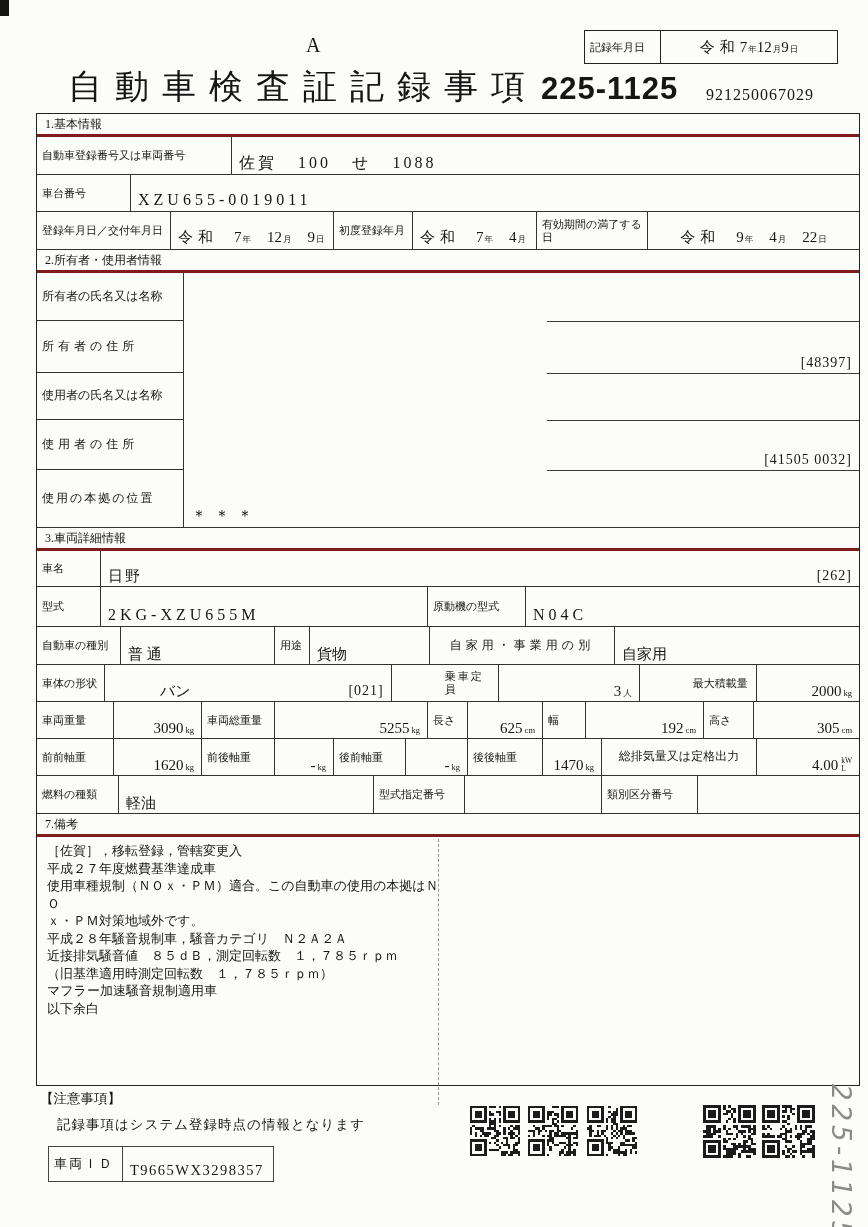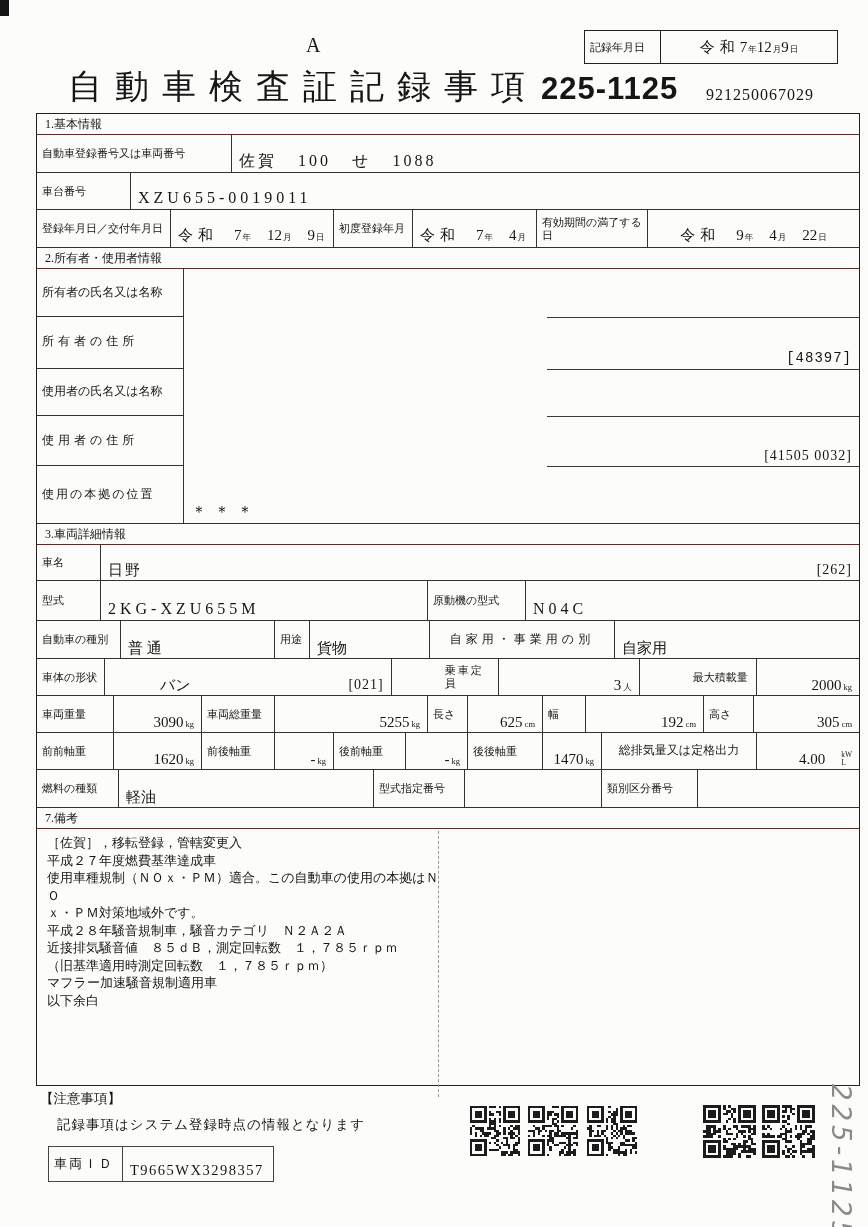--- a/index.html
+++ b/index.html
@@ -17,41 +17,41 @@
   .rdate-box .lab{width:76px;border-right:1.5px solid #222;}
   
   .lab{font-size:11px;display:flex;align-items:center;padding:1px 5px;box-sizing:border-box;line-height:1.15;}
   .val{font-size:15px;display:flex;align-items:flex-end;padding:2px 7px;box-sizing:border-box;line-height:1.1;}
   .num{justify-content:flex-end;}
   .br{border-right:1px solid #333;}
   .sp{letter-spacing:4px;}
   .sp2{letter-spacing:2px;}
   
   .form{position:absolute;left:36px;top:113px;width:824px;height:973px;border:1.5px solid #222;box-sizing:border-box;}
-  .sec-title{font-size:12px;padding:2px 8px 1px 8px;border-bottom:1px solid #7f1d1d;box-sizing:border-box;}
+  .sec-title{font-size:12px;padding:2px 8px 1px 8px;border-bottom:3px solid #7f1d1d;box-sizing:border-box;}
   .row{display:flex;border-bottom:1px solid #333;box-sizing:border-box;}
   .row.nb{border-bottom:none;gap:39px;}
   .grow{flex:1;}
   
   .rel{position:relative;}
   .p-line::after{content:"";position:absolute;right:0;bottom:-1px;width:49%;height:1.5px;background:#3a3a3a;}
   .code{margin-left:auto;font-size:14px;letter-spacing:1px;padding-bottom:1px;}
   
   .wide{letter-spacing:4px;}
   .wide2{letter-spacing:3px;word-spacing:14px;}
   .stars{letter-spacing:7px;font-size:16px;}
   
   .date{display:flex;align-items:flex-end;gap:16px;}
   .era{font-size:15px;letter-spacing:5px;}
   .dp{display:flex;align-items:flex-end;}
   .dv{font-size:15px;}
   .du{font-size:8.5px;padding:0 0 1px 1px;}
   
   .u{font-size:8.5px;padding:0 0 1px 2px;}
-  .ustack{display:flex;flex-direction:column;font-size:7.5px;line-height:7.5px;margin:0 0 1px 16px;justify-content:space-between;}
+  .ustack{display:flex;flex-direction:column;font-size:7.5px;line-height:7.5px;margin:0 0 1px 3px;justify-content:space-between;}
   
   .remarks{position:relative;height:270px;box-sizing:border-box;padding:5px 10px;}
   .remarks .dash{position:absolute;left:401px;top:2px;bottom:2px;border-left:1px dashed #999;}
   .rline{font-size:13px;line-height:17.5px;width:392px;}
   
   .notice-title{position:absolute;left:40px;top:1090px;font-size:13.5px;}
   .notice-body{position:absolute;left:57px;top:1116px;font-size:13.5px;letter-spacing:1px;}
   .vid-box{position:absolute;left:48px;top:1146px;width:226px;height:36px;border:1px solid #444;
         display:flex;box-sizing:border-box;}
   .vid-box .lab{width:74px;border-right:1px solid #444;font-size:13px;letter-spacing:2px;}
@@ -154,21 +154,21 @@
         </div>
     </div>
 
     <div class="sec-title">2.所有者・使用者情報</div>
 
     <div class="row nb" style="height:48px;">
       <div class="lab br" style="width:147px;font-size:12px;border-bottom:1px solid #333;">所有者の氏名又は名称</div>
       <div class="val grow rel p-line"></div>
     </div>
 
-    <div class="row nb" style="height:52px;font-family:Liberation Mono, monospace;">
+    <div class="row nb" style="height:52px;">
       <div class="lab br sp" style="width:147px;font-size:12px;border-bottom:1px solid #333;">所有者の住所</div>
       <div class="val grow rel p-line">
         <span></span>
         <span class="code">[48397]</span>
       </div>
     </div>
 
     <div class="row nb" style="height:47px;">
       <div class="lab br" style="width:147px;font-size:12px;border-bottom:1px solid #333;">使用者の氏名又は名称</div>
       <div class="val grow rel p-line"></div>

